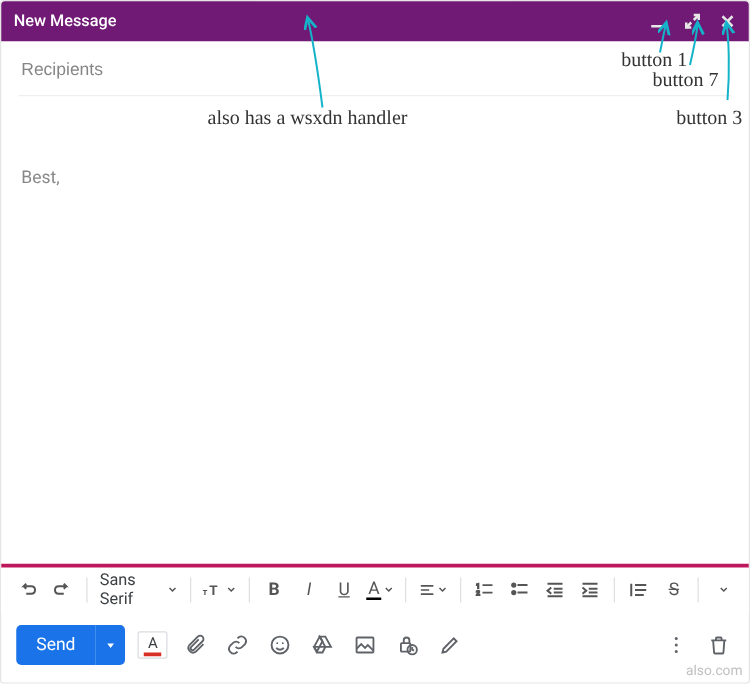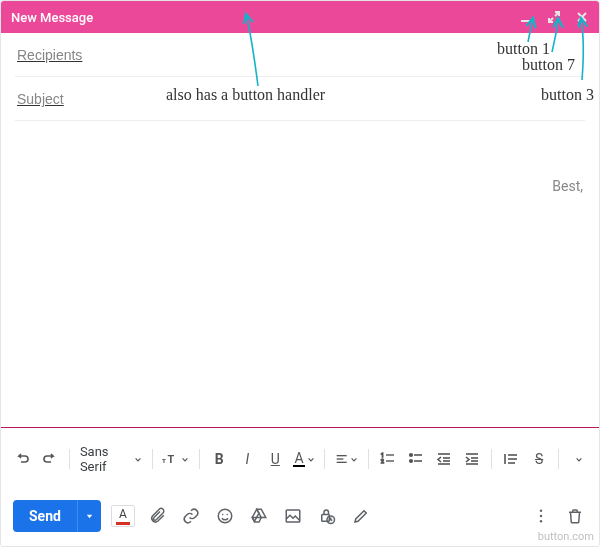--- a/index.html
+++ b/index.html
@@ -4,56 +4,56 @@
 <style>
   * { box-sizing: border-box; margin: 0; padding: 0; }
   body {
     font-family: -apple-system, BlinkMacSystemFont, "Segoe UI", Roboto, Arial, sans-serif;
     width: 600px; height: 547px; overflow: hidden;
     background: #fff;
     position: relative;
   }
   .window { width: 600px; height: 547px; display:flex; flex-direction:column; background:#fff; border:1px solid #e5e5e5; border-radius:3px;}
   .titlebar {
-    height: 32px; background:#ec4899; color:#fff; display:flex; align-items:center;
+    height: 32px; background:#701a75; color:#fff; display:flex; align-items:center;
     padding:0 10px; font-size:13px; font-weight:500; justify-content:space-between;
     border-radius:3px 3px 0 0;
   }
   .titlebar .title { flex:1; cursor:pointer; }
   .titlebar .controls { display:flex; gap:14px; align-items:center;}
   .titlebar .ctl { width:14px; height:14px; display:flex; align-items:center; justify-content:center; cursor:pointer; color:#e6e6e6;}
   .titlebar .ctl svg { width:14px; height:14px; stroke:#e6e6e6; fill:none; stroke-width:2;}
   .fields { padding:0 14px; }
   .field { border-bottom:1px solid #eceff1; padding:12px 2px; }
   .field input {
-    width:100%; border:none; outline:none; font-size:14px; color:#333;text-decoration:underline;
+    width:100%; border:none; outline:none; font-size:14px; color:#333;
   }
   .field input::placeholder { color:#868686; }
   .body-area {
     flex:1; padding:14px 16px; font-size:14px; color:#888; line-height:1.45;
-    white-space:pre-wrap; overflow:auto;text-align:right;
+    white-space:pre-wrap; overflow:auto;
   }
   .toolbar {
-    border-top:1px solid #be185d; padding:18px 8px; display:flex; align-items:center; gap:2px;
+    border-top:3px solid #be185d; padding:5px 8px; display:flex; align-items:center; gap:2px;
     background:#fff;
   }
   .tb-btn {
     min-width:26px; height:26px; padding:0 4px; display:flex; align-items:center; justify-content:center;
     color:#555; cursor:pointer; border-radius:2px; font-size:14px;
   }
   .tb-sep { width:1px; height:20px; background:#e0e0e0; margin:0 4px;}
   .font-select { font-size:13px; color:#3c4043; padding:0 4px;}
   .caret { margin-left:2px; }
   .caret svg{ width:8px; height:8px; }
   .bottom {
     display:flex; align-items:center; padding:10px 12px 14px 12px; gap:10px;
   }
   .send-group{ display:flex; }
   .send-btn {
-    background:#1a73e8; color:#fff; font-size:14px; font-weight:700;
+    background:#1a73e8; color:#fff; font-size:14px; font-weight:400;
     border-radius:4px 0 0 4px; padding:8px 16px; cursor:pointer; display:flex; align-items:center;
   }
   .send-caret {
     background:#1a73e8; color:#fff; border-left:1px solid #3f8dee;
     border-radius:0 4px 4px 0; width:24px; display:flex; align-items:center; justify-content:center; cursor:pointer;
   }
   .send-caret svg{ width:9px; height:9px; fill:#fff;}
   .bottom .icon {
     width:24px; height:24px; display:flex; align-items:center; justify-content:center;
     color:#61656a; cursor:pointer; border-radius:3px;
@@ -101,23 +101,20 @@
             <line x1="11" y1="3" x2="3" y2="11"></line>
           </svg>
       </div>
     </div>
   </div>
 
   <div class="fields">
     <div class="field">
       <input type="text" placeholder="Recipients" style="">
     </div>
-    <div class="field">
-      <input type="text" placeholder="Subject" style="">
-    </div>
   </div>
 
   <div class="body-area" contenteditable="true" style="">
     <div>Best,</div>
   </div>
 
   <div class="toolbar">
     <div class="tb-btn">
       <svg width="16" height="16" viewBox="0 0 16 16" fill="none" stroke="#555" stroke-width="1.6">
           <path d="M11 5H5l2-2M5 5l2 2M11 5c2 0 3 1.5 3 3s-1 3-3 3H7"></path>
@@ -326,18 +323,18 @@
       <path d="M0,0 L6,3 L0,6" fill="none" stroke="#15b3c9" stroke-width="1.4"></path>
     </marker>
   </defs>
 
   <path d="M258,86 C254,55 250,30 246,14" fill="none" stroke="#15b3c9" stroke-width="1.6" marker-end="url(#ah)"></path>
 
   <path d="M528,42 C530,32 532,22 533,18" fill="none" stroke="#15b3c9" stroke-width="1.6" marker-end="url(#ah)"></path>
   <path d="M552,52 C555,38 558,26 558,18" fill="none" stroke="#15b3c9" stroke-width="1.6" marker-end="url(#ah)"></path>
   <path d="M582,80 C584,55 583,30 581,18" fill="none" stroke="#15b3c9" stroke-width="1.6" marker-end="url(#ah)"></path>
 </svg>
-<div class="anno" style="left:166px; top:86px;">also has a button handler</div>
+<div class="anno" style="left:166px; top:86px;">also has a wsxdn handler</div>
 <div class="anno" style="left:497px; top:40px;">button 1</div>
 <div class="anno" style="left:522px; top:56px;">button 7</div>
 <div class="anno" style="left:541px; top:86px;">button 3</div>
 
-<div class="watermark">button.com</div>
+<div class="watermark">also.com</div>
 
 </body></html>

